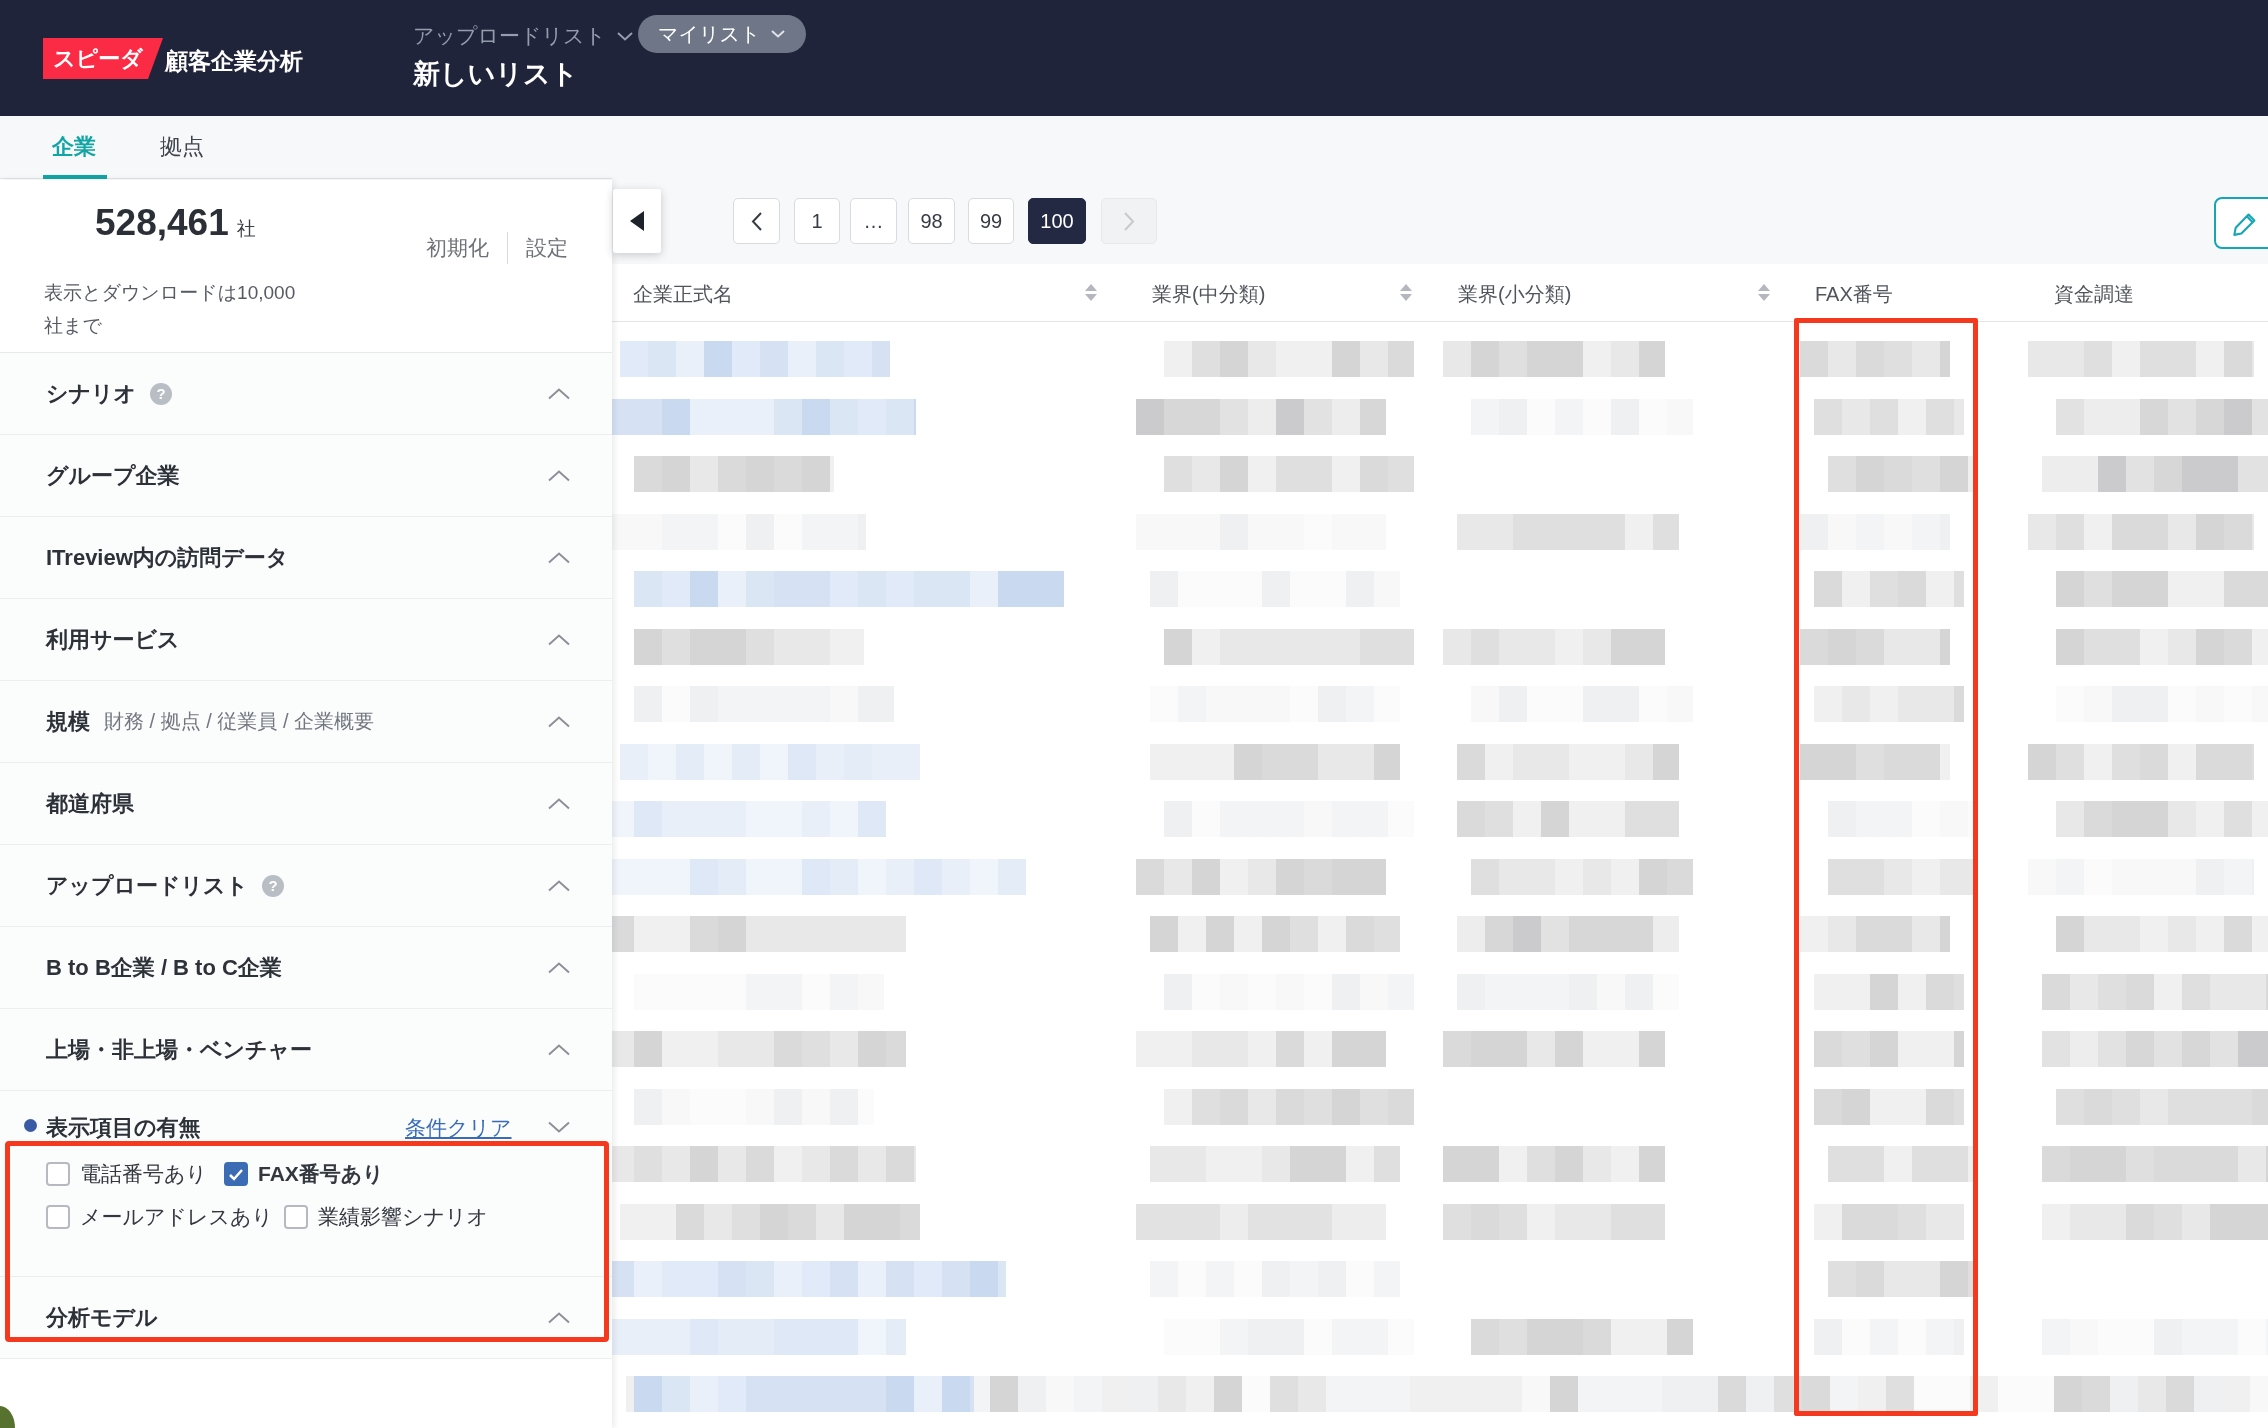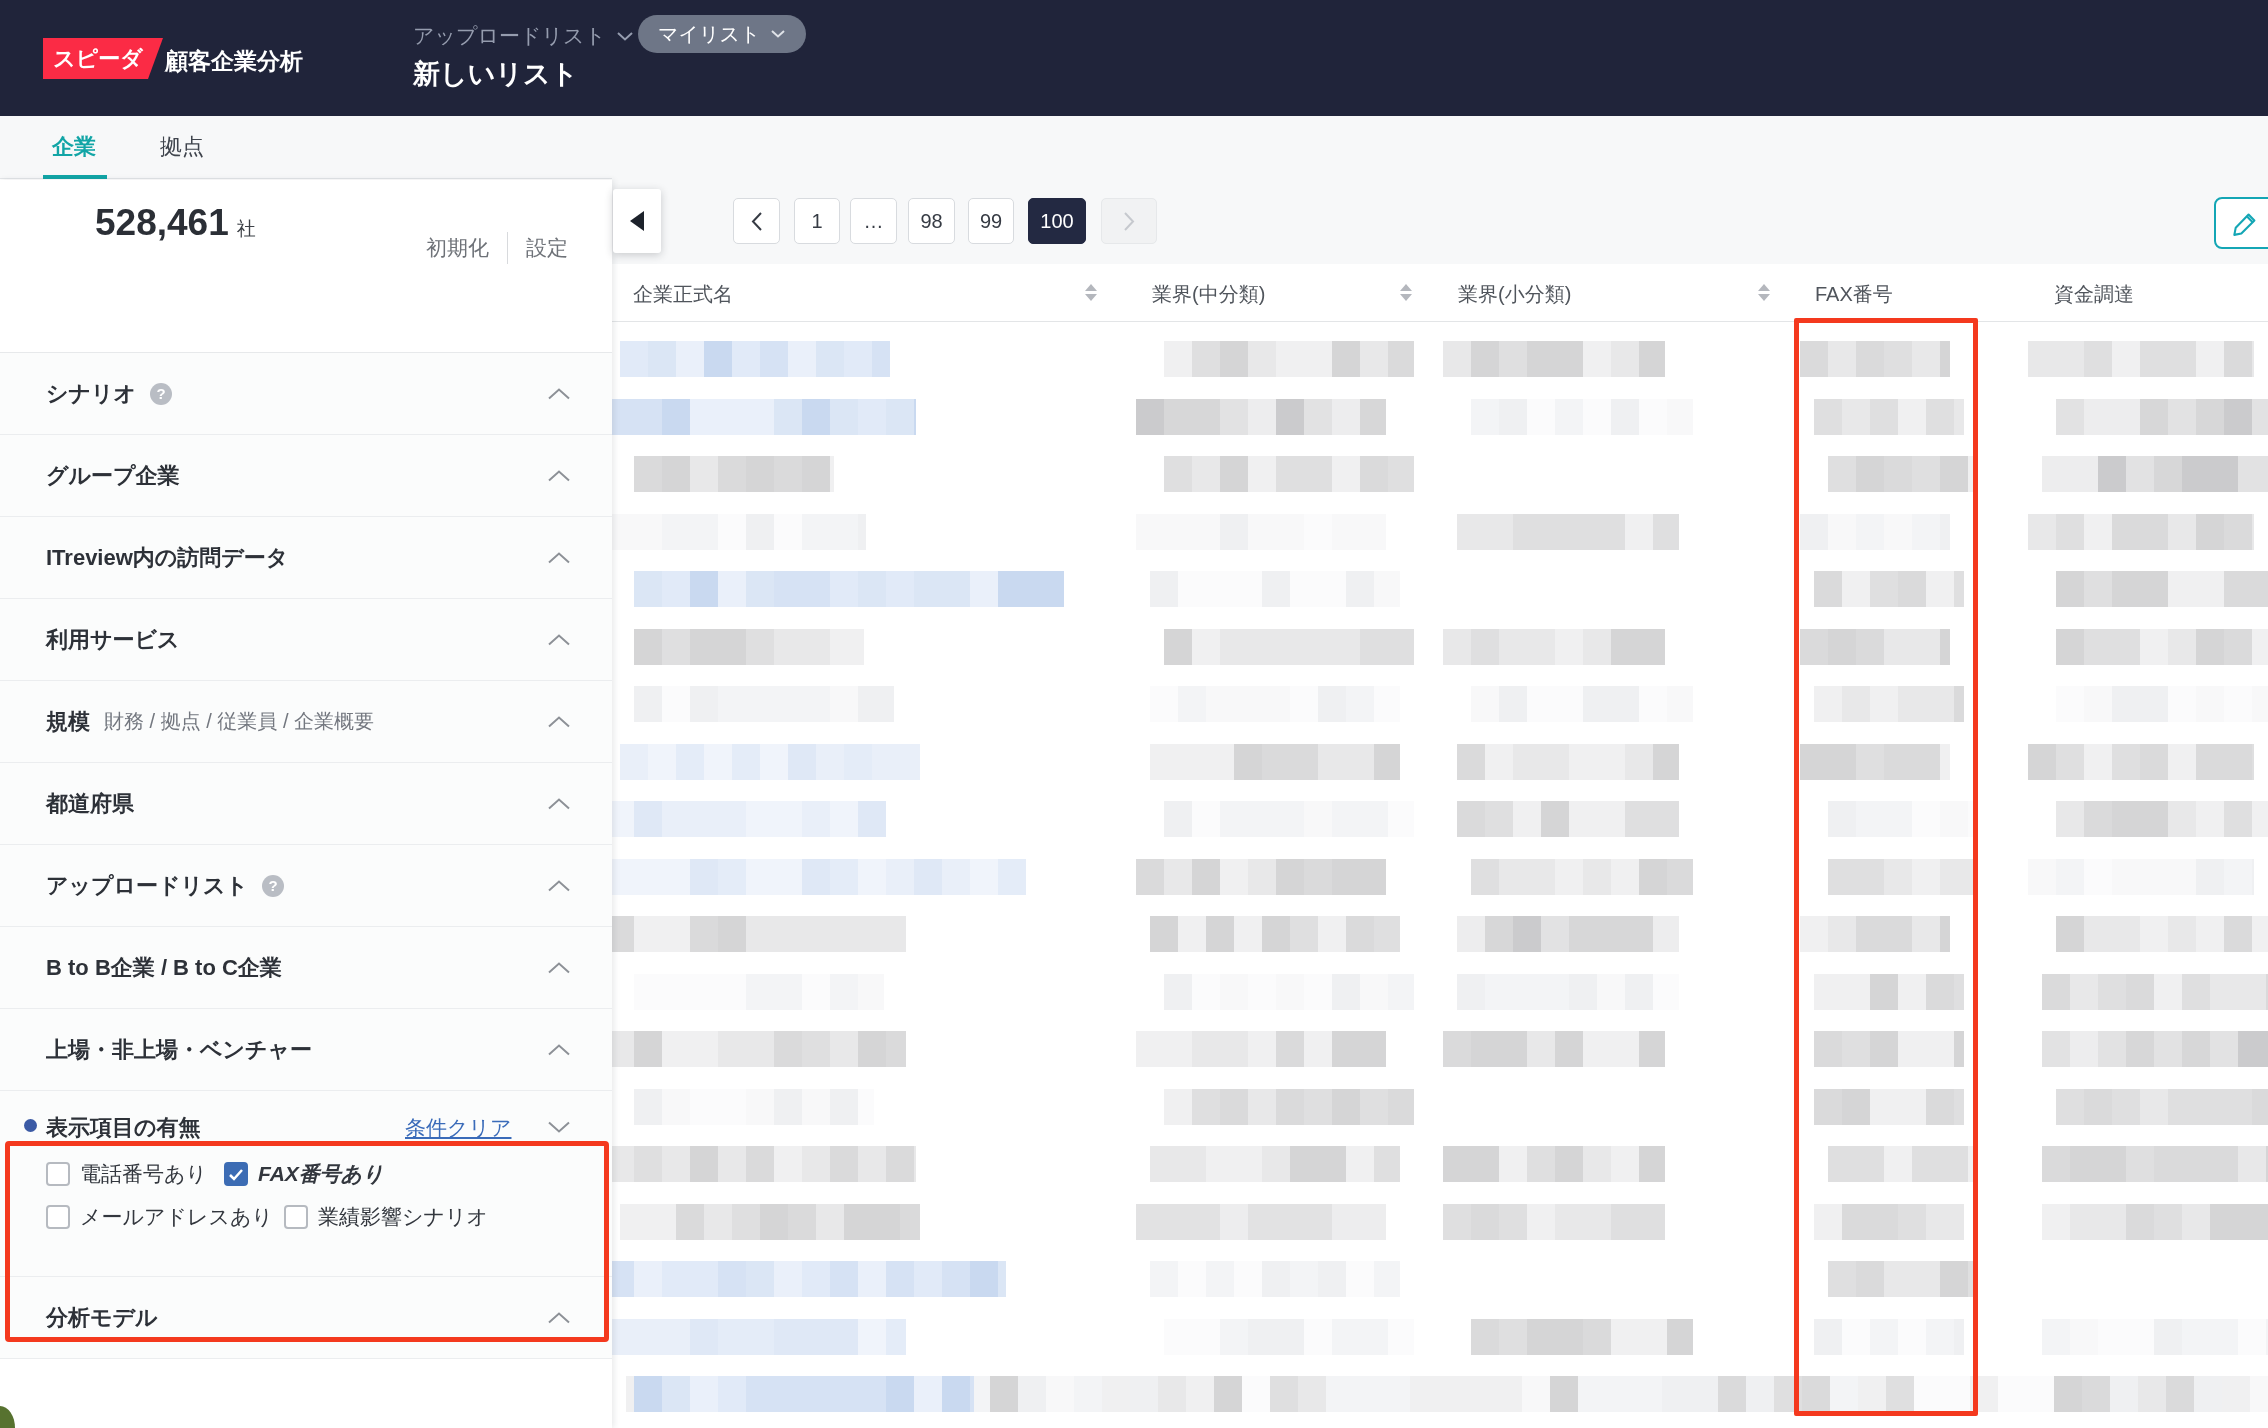--- a/index.html
+++ b/index.html
@@ -43,21 +43,21 @@
   .help{width:22px;height:22px;border-radius:50%;background:#b9bdc4;color:#fff;font-size:15px;font-weight:bold;
         display:inline-flex;align-items:center;justify-content:center;}
 
   .hl-section{position:relative;height:185px;border-bottom:1px solid #ebedef;background:#fbfcfc;}
   .dot{position:absolute;left:24px;top:28px;width:13px;height:13px;border-radius:50%;background:#3b5aa5;}
   .hl-title{position:absolute;left:46px;top:22px;font-size:22px;font-weight:bold;color:#2d3138;}
   .clear-link{position:absolute;left:405px;top:23px;color:#3a6bb9;font-size:21px;text-decoration:underline;cursor:pointer;}
   .cb{position:absolute;width:24px;height:24px;border:2px solid #b6bac0;border-radius:4px;background:#fff;box-sizing:border-box;cursor:pointer;line-height:0;}
   .cb.checked{background:#3c6cb4;border-color:#3c6cb4;display:flex;align-items:center;justify-content:center;}
   .cb-label{position:absolute;font-size:21px;color:#33373e;white-space:nowrap;}
-  .cb-label.bold{font-weight:bold;font-style:italic;}
+  .cb-label.bold{font-weight:bold;}
 
   .green-sliver{position:absolute;left:0;bottom:0;width:15px;height:22px;background:#57722f;
                 border-top-right-radius:100% 100%;z-index:9;}
 
   
   .main-strip{position:absolute;left:612px;top:178px;width:1656px;height:86px;background:#f7f8f9;}
   .collapse-btn{position:absolute;left:613px;top:189px;width:48px;height:64px;background:#fff;border-radius:3px;
                 box-shadow:0 2px 8px rgba(30,35,45,.22);z-index:6;display:flex;align-items:center;justify-content:center;cursor:pointer;}
   .collapse-tri{width:0;height:0;border-top:10px solid transparent;border-bottom:10px solid transparent;
                 border-right:14px solid #1d222b;}
@@ -1188,20 +1188,24 @@
 
   <div class="sidebar">
     <div class="summary">
       <div class="count">
         <span>528,461</span><span class="unit">社</span>
       </div>
       <div class="actions">
         <span>初期化</span>
         <span class="sep"></span>
         <span>設定</span>
+      </div>
+      <div class="note">
+        <div>表示とダウンロードは10,000</div>
+        <div>社まで</div>
       </div>
     </div>
     <div class="sections" id="sections">
         <div class="section">
           <div class="title">
             <span>シナリオ</span>
             <span class="help">?</span>
           </div>
           <div class="chev"><svg width="26" height="15" viewBox="0 0 26 15" fill="none">
               <polyline points="3,12 13,3 23,12" stroke="#8d9197" stroke-width="2"></polyline>

